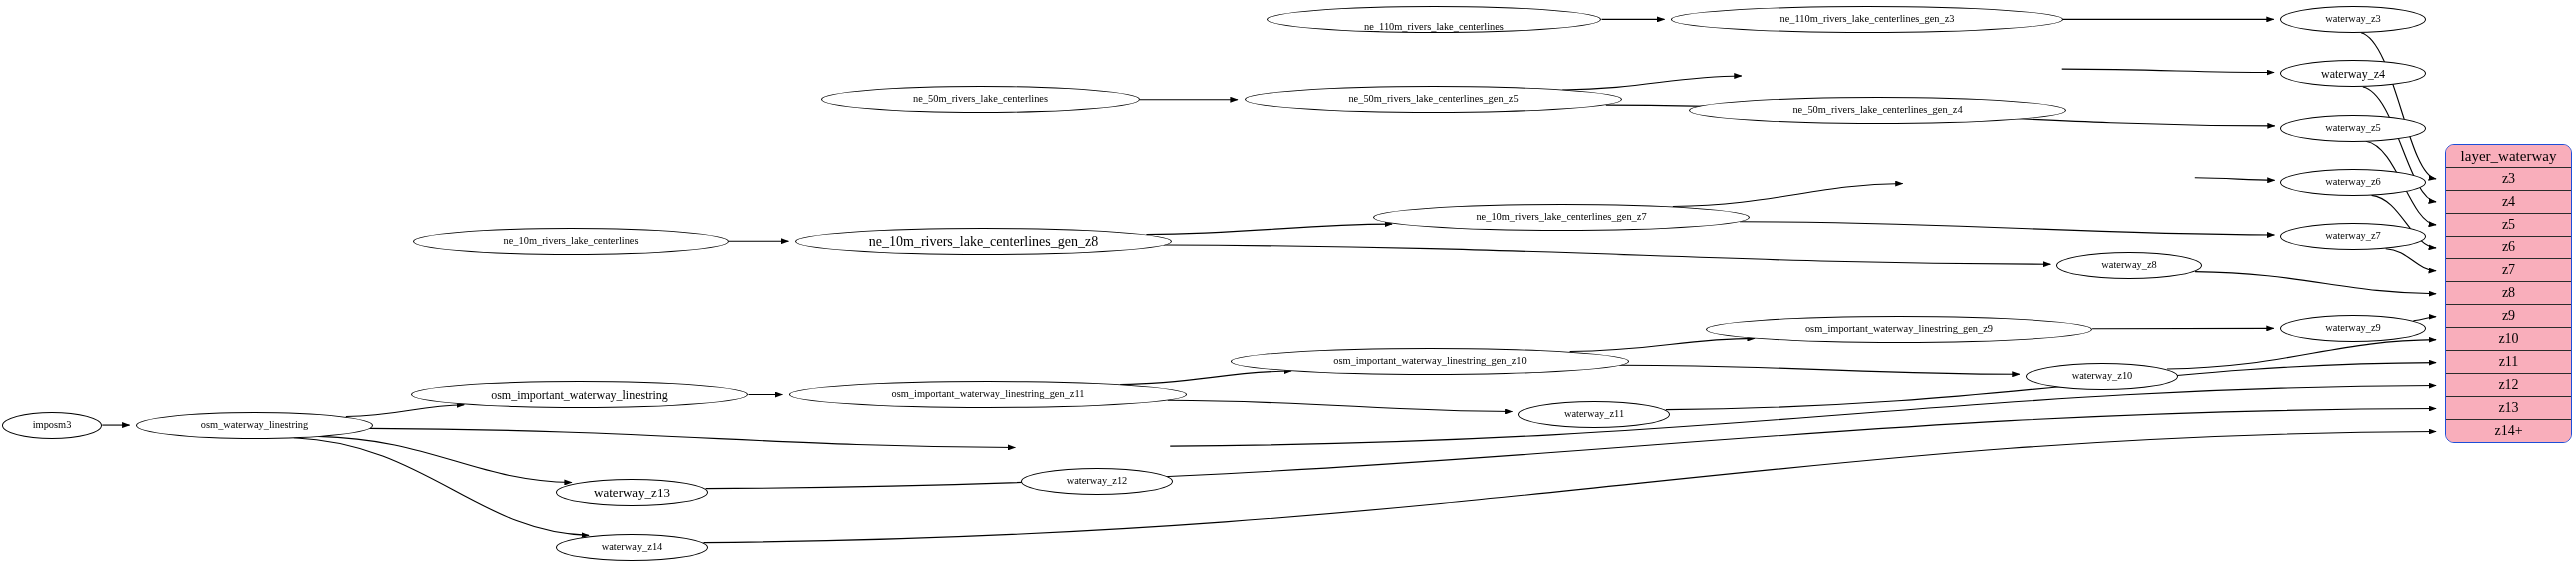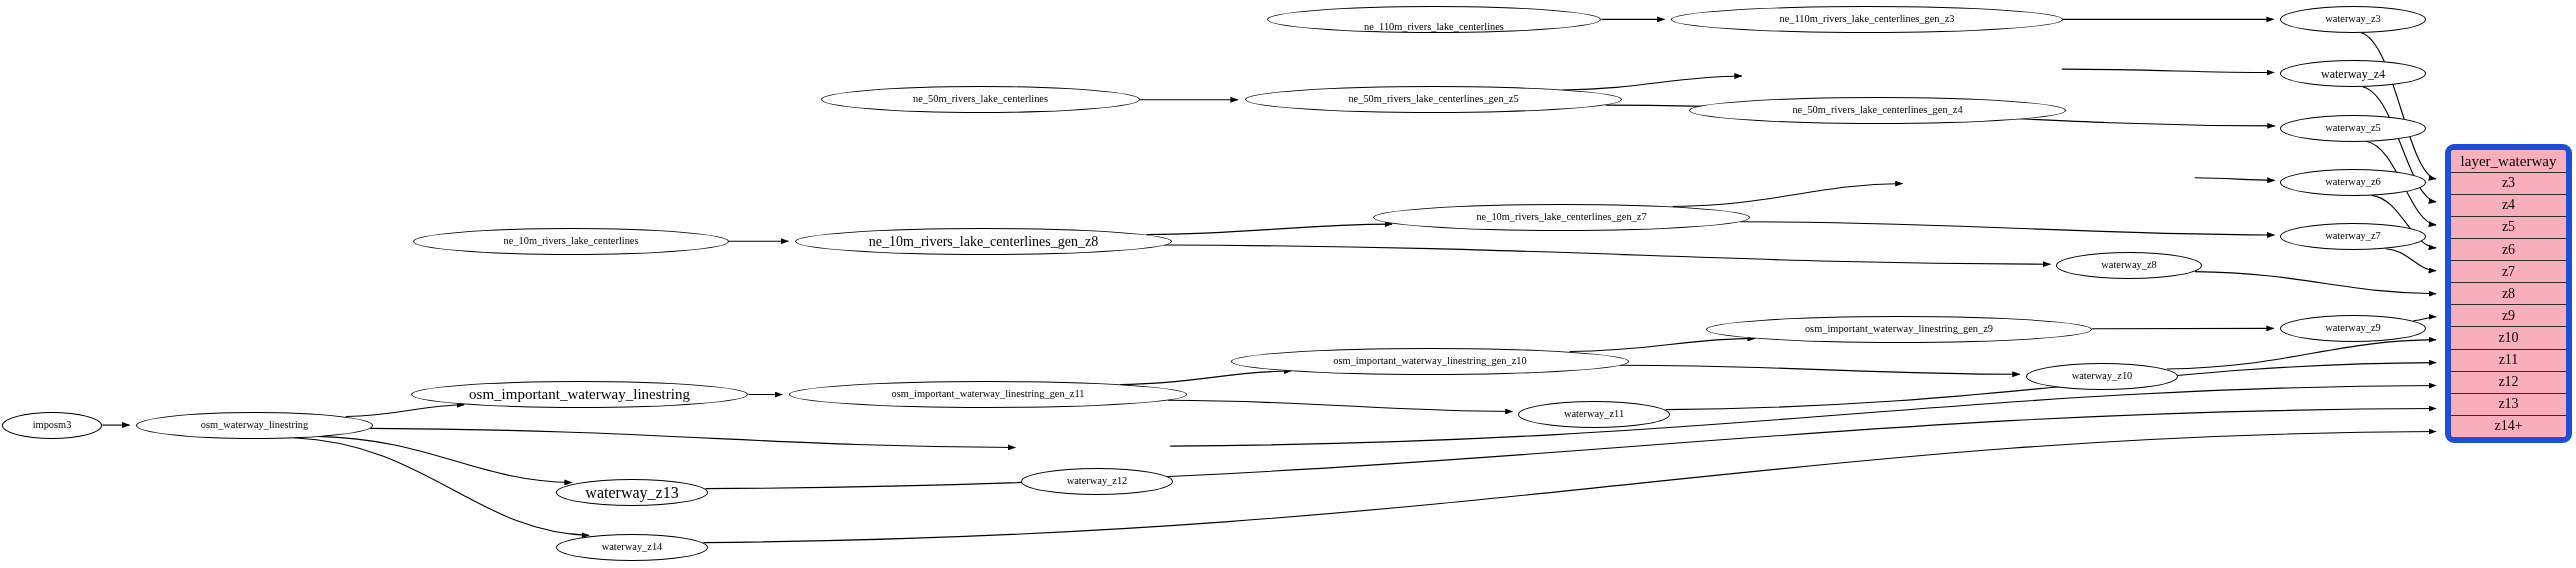--- a/index.html
+++ b/index.html
@@ -41,21 +41,21 @@
     white-space: nowrap;
     font-family: "Liberation Serif", "DejaVu Serif", serif;
   }
   .node .label {
     line-height: 1;
     display: block;
   }
   .table-node {
     position: absolute;
     box-sizing: border-box;
-    border: 6px solid #1d4ed8;
+    border: 1px solid #1d4ed8;
     border-radius: 9px;
     overflow: hidden;
     background: #f9aebb;
     display: flex;
     flex-direction: column;
   }
   .table-title {
     flex: 0 0 auto;
     text-align: center;
     color: #000000;
@@ -130,21 +130,21 @@
       </g>
   </svg>
   <div id="node-layer">
       <div class="node" style="left: 2px; top: 412px; width: 100px; height: 27px;">
         <span class="label" style="font-size: 10.4px;">imposm3</span>
       </div>
       <div class="node" style="left: 136px; top: 412px; width: 237px; height: 27px;">
         <span class="label" style="font-size: 10.4px;">osm_waterway_linestring</span>
       </div>
       <div class="node" style="left: 411px; top: 381px; width: 337px; height: 27px;">
-        <span class="label" style="font-size: 15px;">osm_important_waterway_linestring</span>
+        <span class="label" style="font-size: 12px;">osm_important_waterway_linestring</span>
       </div>
       <div class="node" style="left: 789px; top: 381px; width: 398px; height: 27px;">
         <span class="label" style="font-size: 10.4px;">osm_important_waterway_linestring_gen_z11</span>
       </div>
       <div class="node" style="left: 1231px; top: 348px; width: 398px; height: 27px;">
         <span class="label" style="font-size: 10.4px;">osm_important_waterway_linestring_gen_z10</span>
       </div>
       <div class="node" style="left: 1706px; top: 316px; width: 386px; height: 27px;">
         <span class="label" style="font-size: 10.4px;">osm_important_waterway_linestring_gen_z9</span>
       </div>
@@ -196,21 +196,21 @@
       <div class="node" style="left: 2026px; top: 363px; width: 152px; height: 27px;">
         <span class="label" style="font-size: 10.4px;">waterway_z10</span>
       </div>
       <div class="node" style="left: 1518px; top: 401px; width: 152px; height: 27px;">
         <span class="label" style="font-size: 10.4px;">waterway_z11</span>
       </div>
       <div class="node" style="left: 1021px; top: 436px; width: 152px; height: 27px; margin-top: 32px;">
         <span class="label" style="font-size: 10.4px;">waterway_z12</span>
       </div>
       <div class="node" style="left: 556px; top: 479px; width: 152px; height: 27px;">
-        <span class="label" style="font-size: 16px;">waterway_z13</span>
+        <span class="label" style="font-size: 13px;">waterway_z13</span>
       </div>
       <div class="node" style="left: 556px; top: 534px; width: 152px; height: 27px;">
         <span class="label" style="font-size: 10.4px;">waterway_z14</span>
       </div>
     </div>
 <div class="table-node" style="left: 2445px; top: 144px; width: 127px; height: 299px;">
       <div class="table-title">layer_waterway</div>
       <div class="table-row">z3</div>
       <div class="table-row">z4</div>
       <div class="table-row">z5</div>

